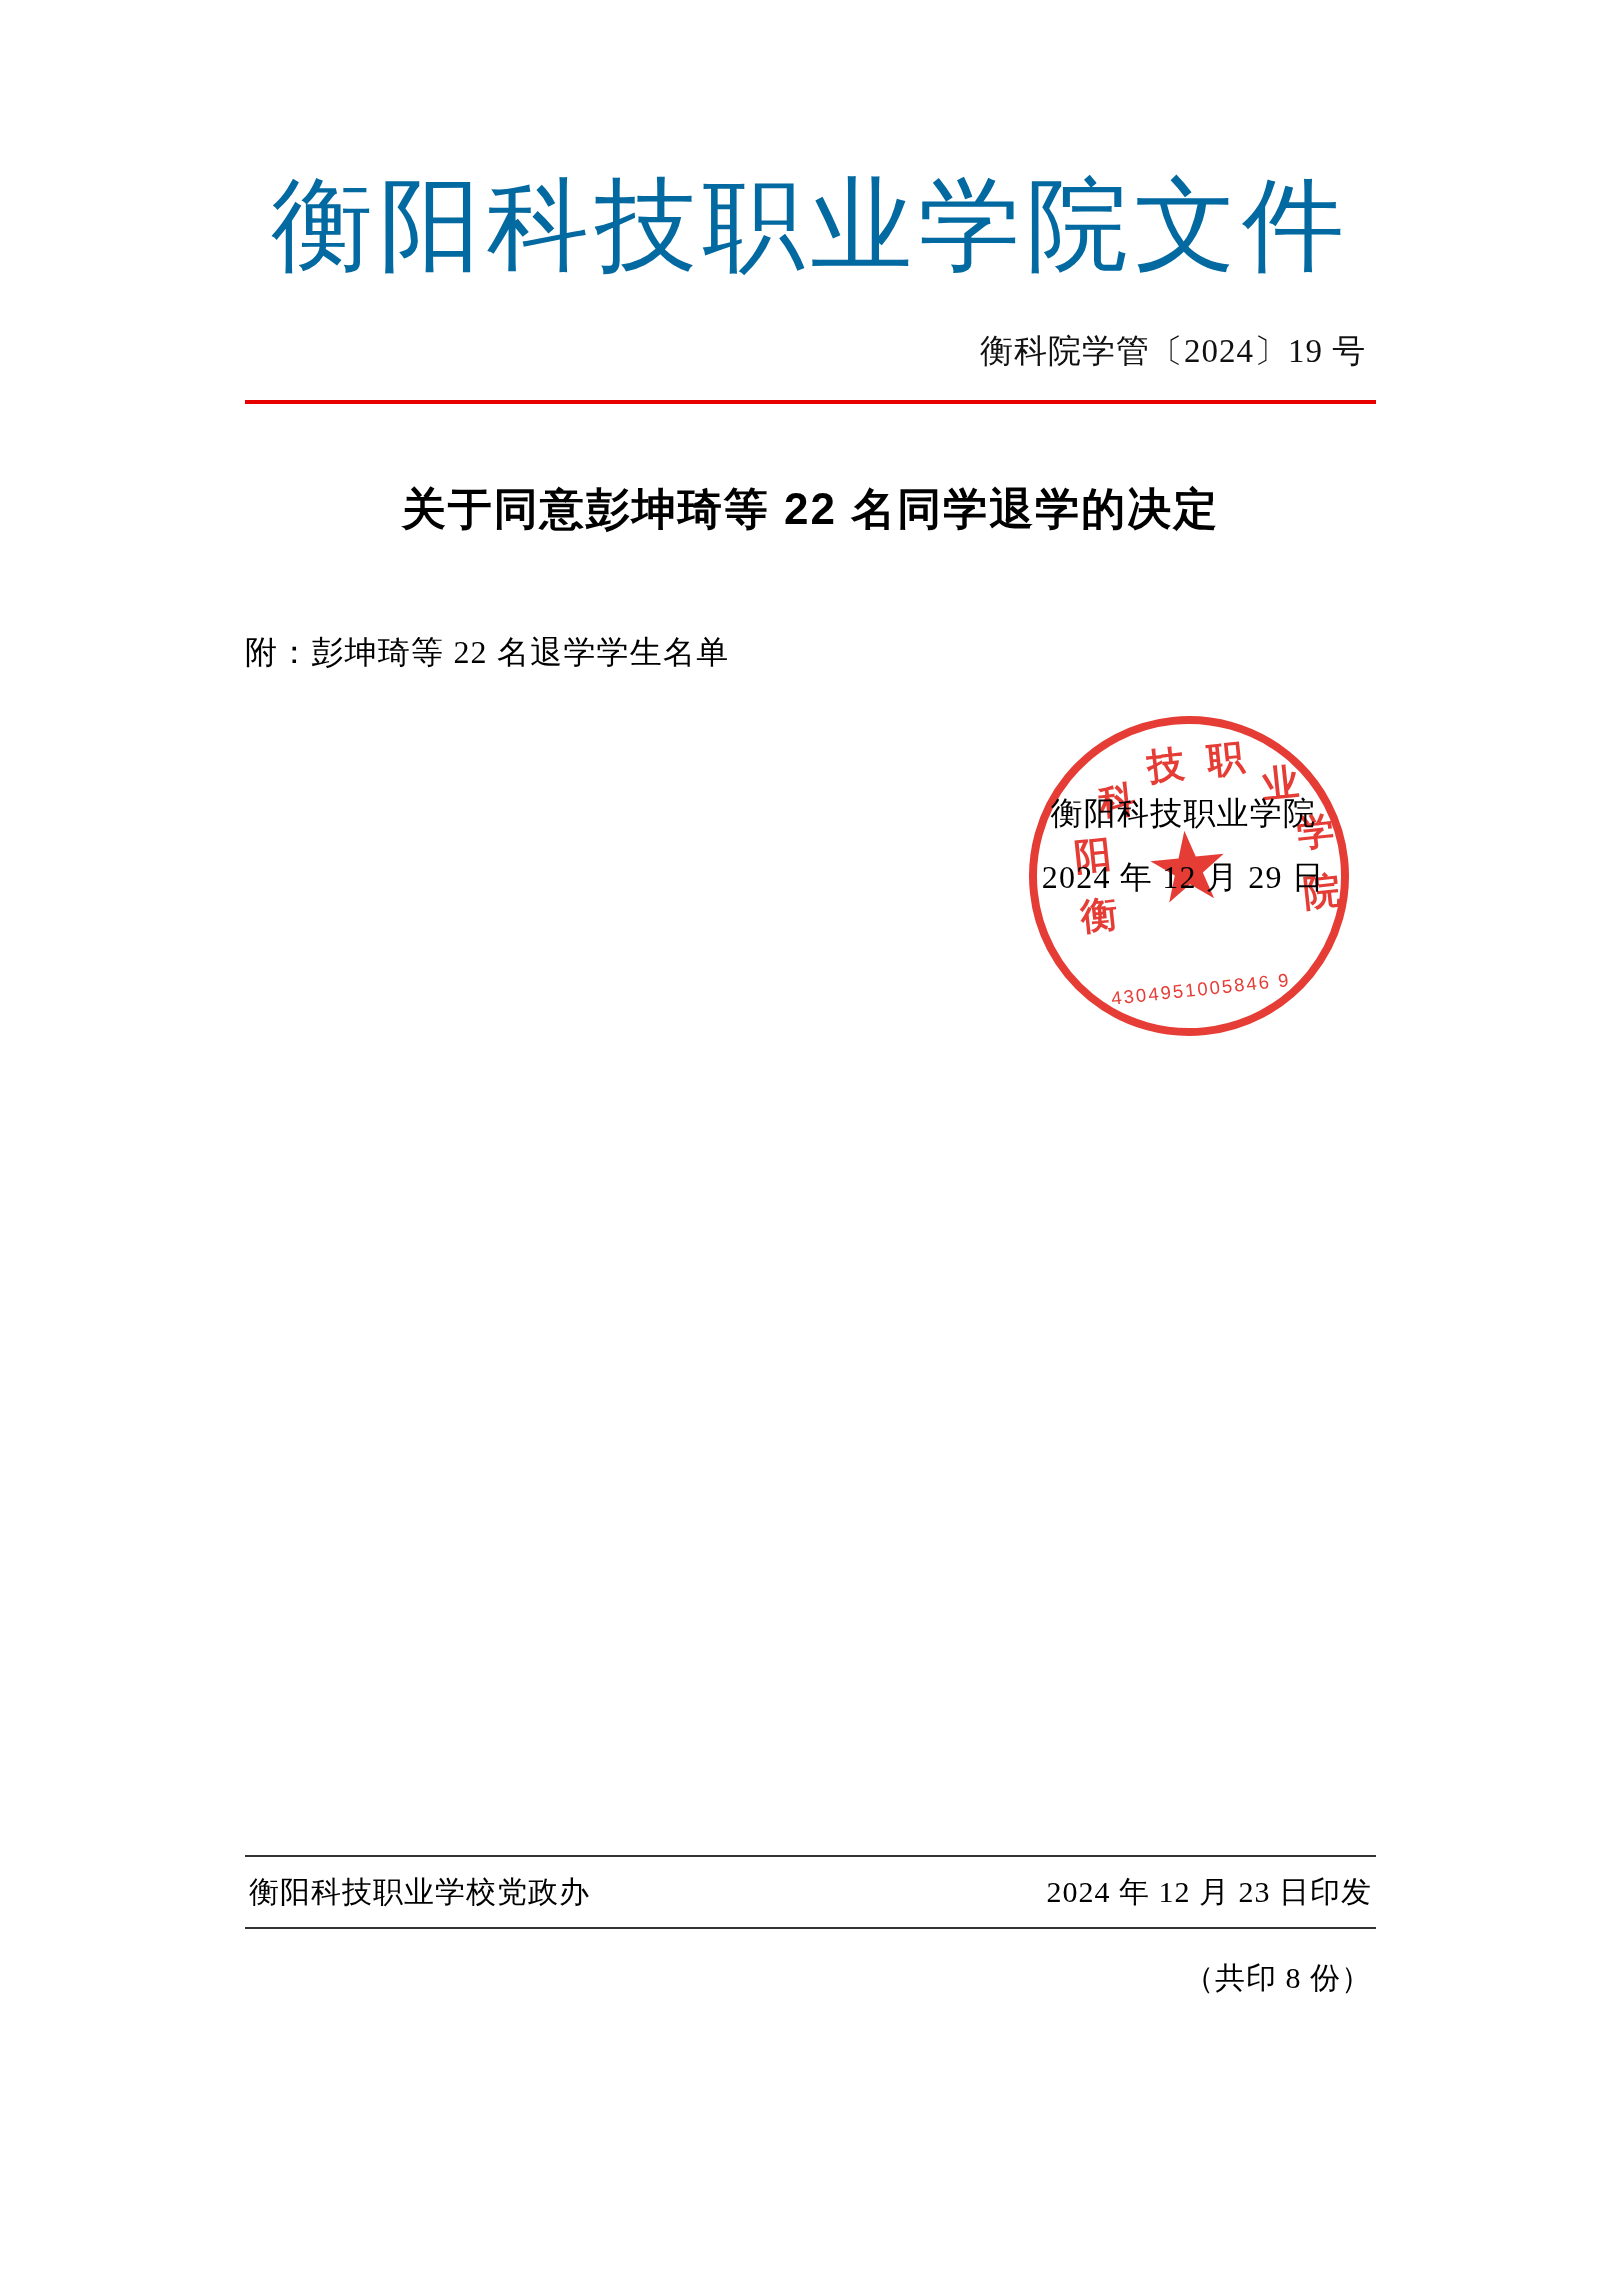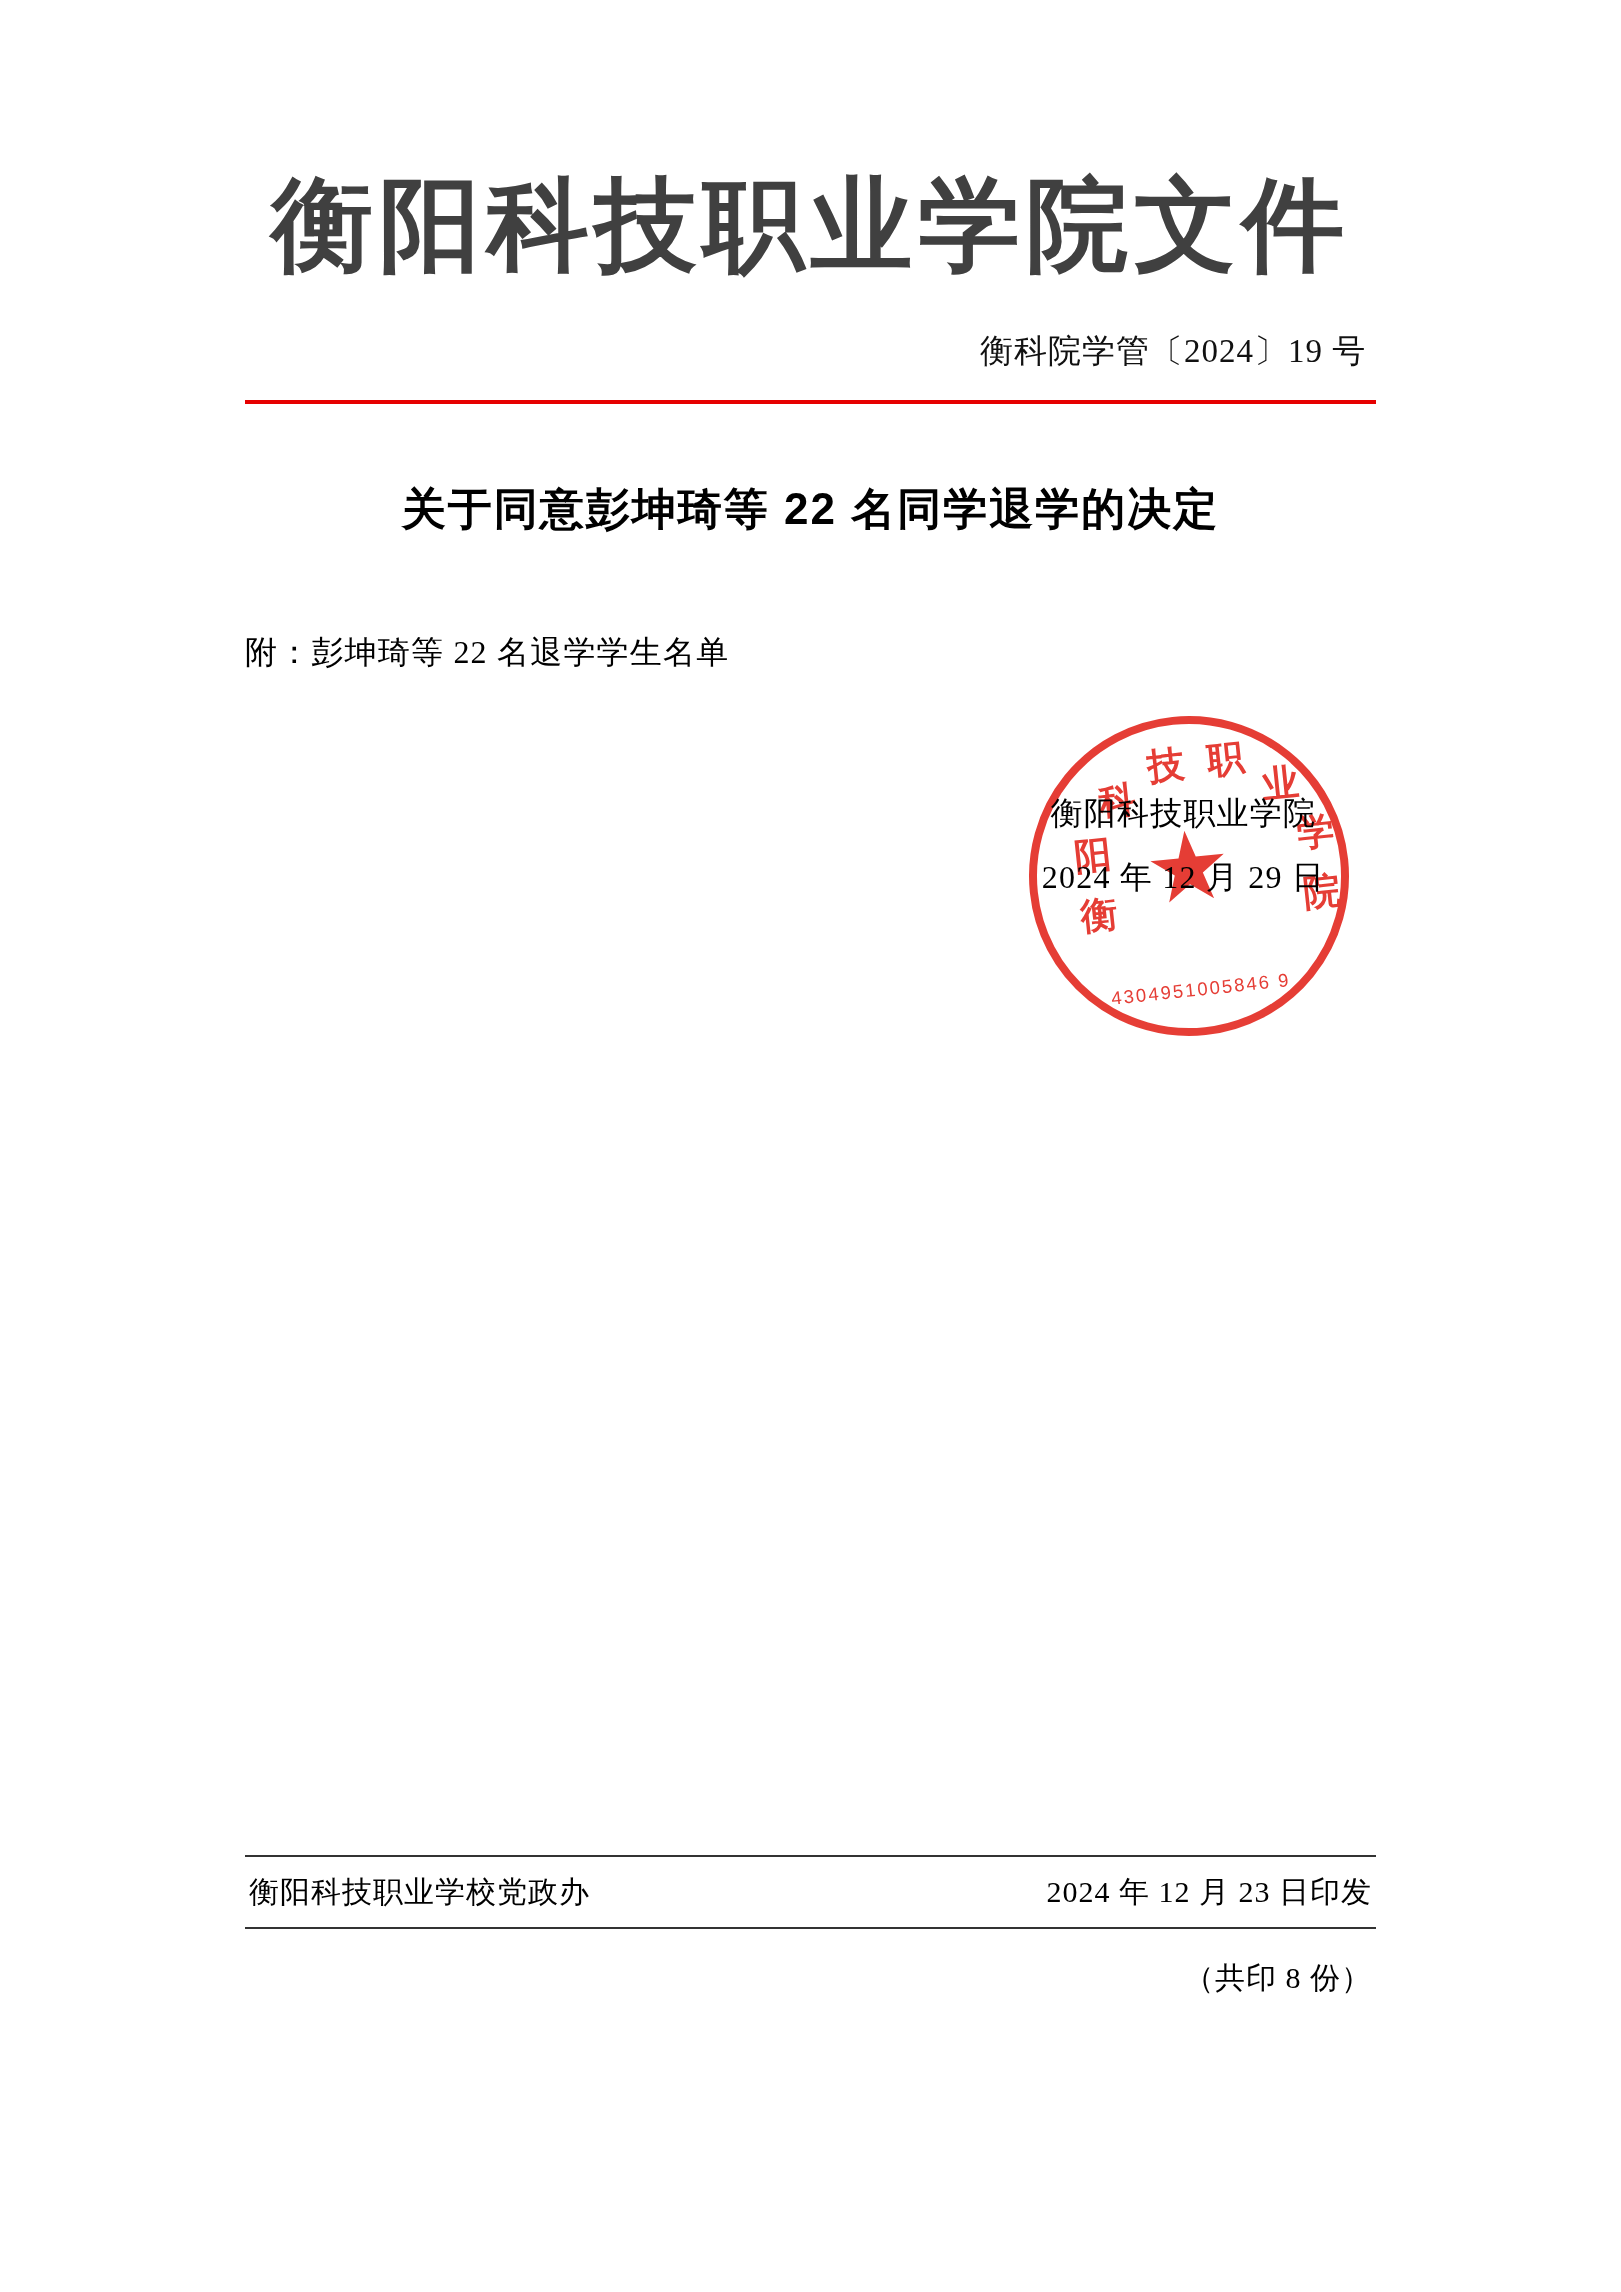--- a/index.html
+++ b/index.html
@@ -23,23 +23,23 @@
     box-sizing: border-box;
     padding: 0 245px;
   }
 
   
   .doc-header {
     padding-top: 167px;
     text-align: center;
   }
   .doc-title-red {
-    color: #404040;
+    color: #0369a1;
     font-family: "Liberation Serif", "DejaVu Serif", serif;
-    font-weight: bold;
+    font-weight: normal;
     font-size: 102px;
     letter-spacing: 5.9px;
     line-height: 1.15;
     white-space: nowrap;
   }
   .doc-number {
     margin-top: 45px;
     text-align: right;
     font-size: 33px;
     letter-spacing: 1px;

